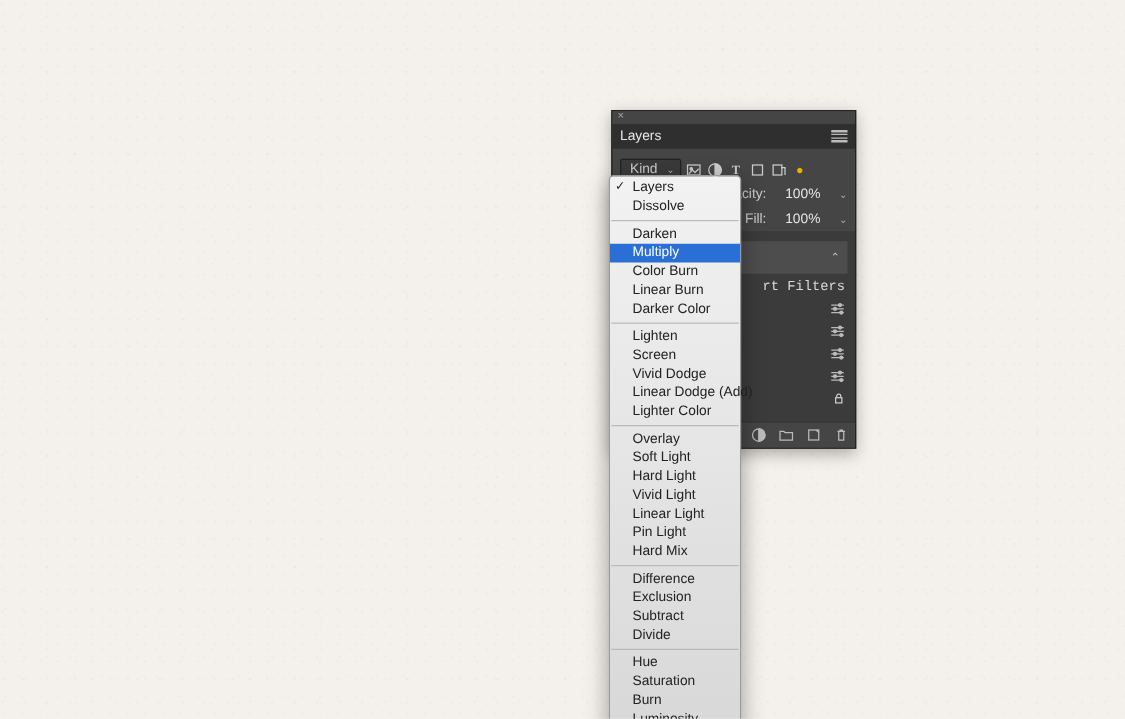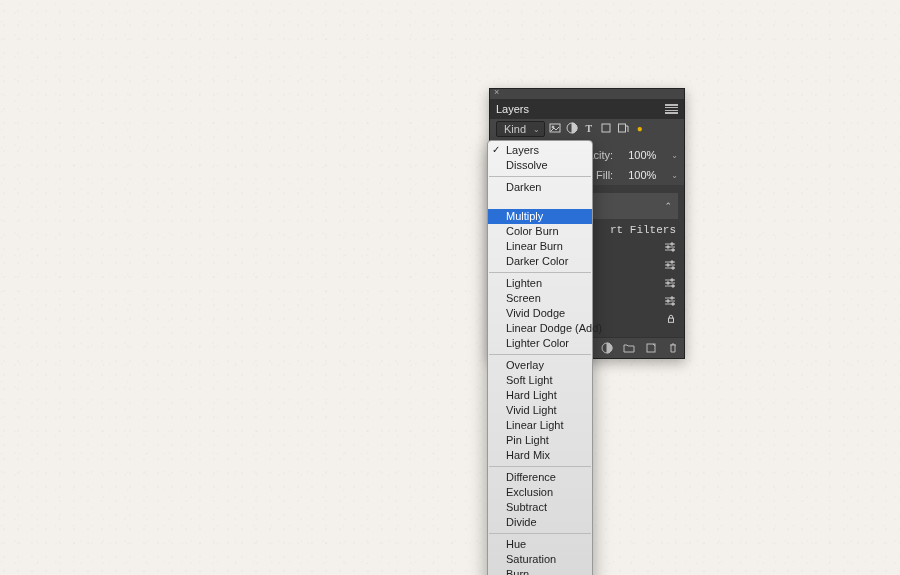--- a/index.html
+++ b/index.html
@@ -68,21 +68,21 @@
     justify-content: space-between;
   }
   .hamburger span {
     display: block;
     height: 1.5px;
     background: #bbb;
   }
 
   .filterrow {
     display: flex;
-    align-items: flex-start;
+    align-items: flex-end;
     height: 22px;
     padding: 2px 6px;
     gap: 3px;
   }
   .kind {
     display: flex;
     align-items: center;
     gap: 3px;
     background: #3a3a3a;
     border: 1px solid #222;
@@ -210,21 +210,20 @@
   }
   .dd-item {
     padding: 1px 10px 1px 18px;
     line-height: 13px;
     position: relative;
     white-space: nowrap;
   }
   .dd-item.selected {
     background: #2a6fd6;
     color: #fff;
-    margin-top: 14px;
   }
   .dd-item .check {
     position: absolute;
     left: 4px;
     top: 0;
     font-size: 10px;
   }
   .dd-sep {
     height: 1px;
     background: #bbb;

